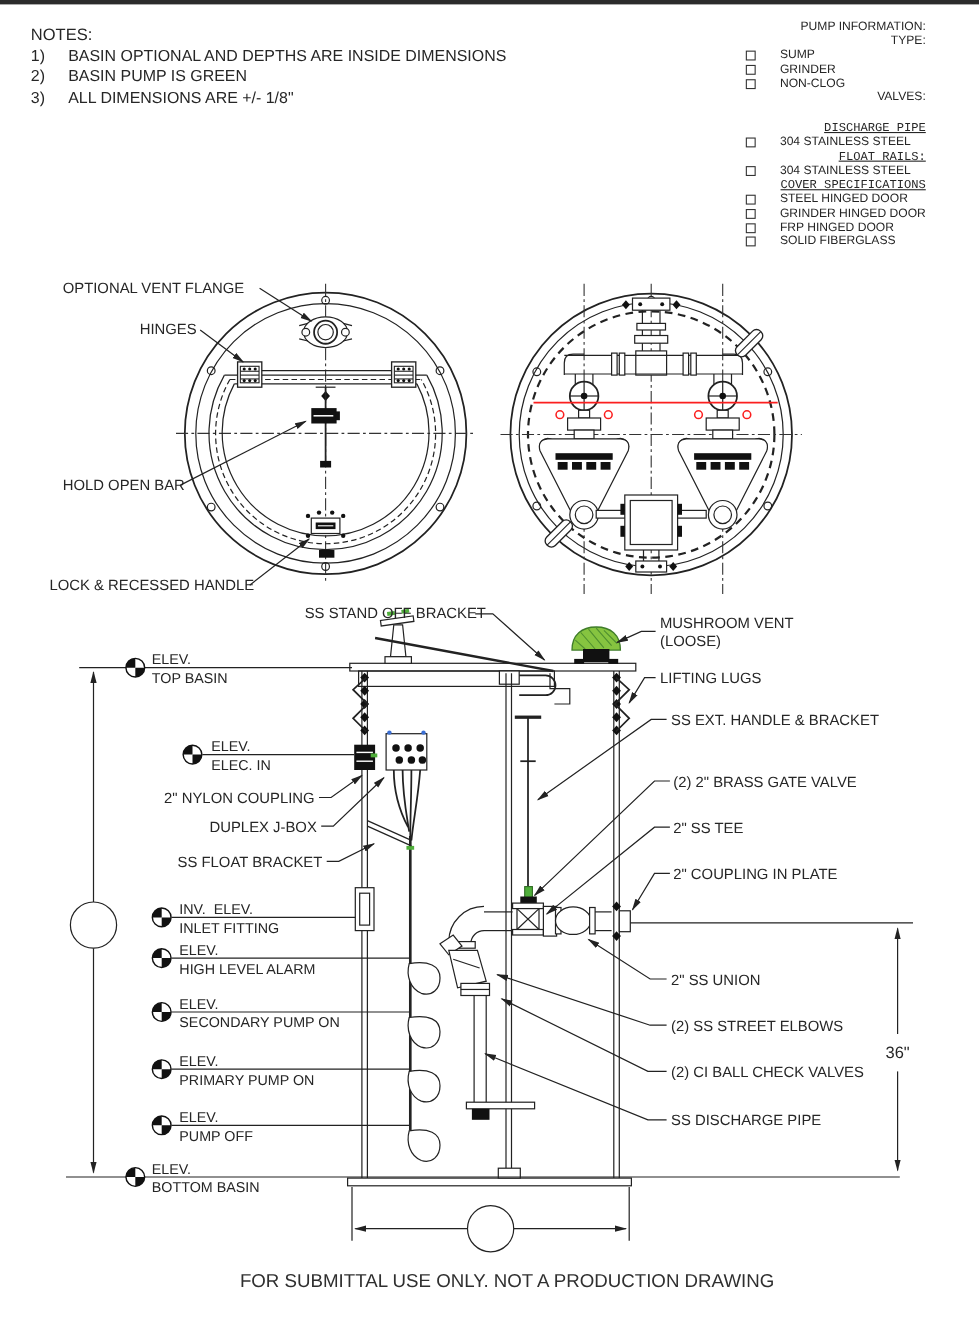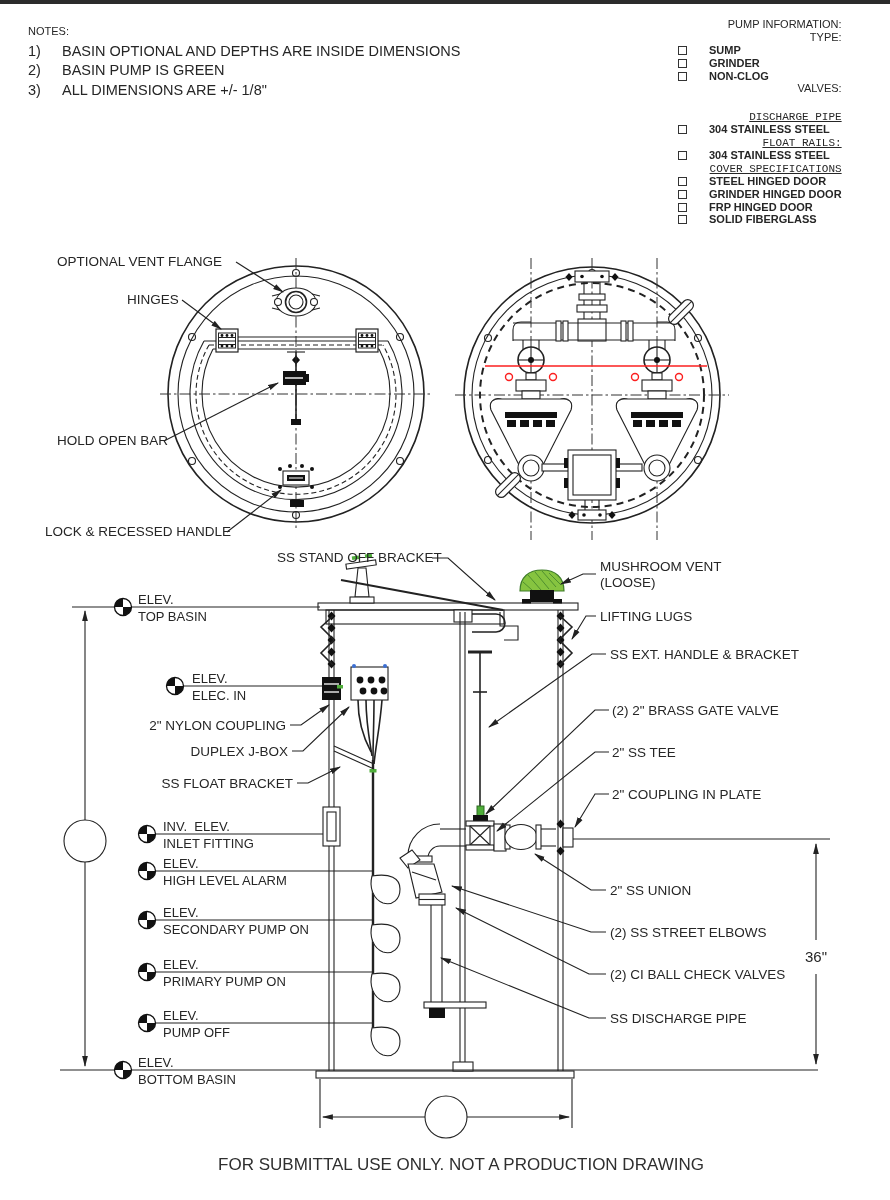--- a/index.html
+++ b/index.html
@@ -1,31 +1,31 @@
 <!DOCTYPE html>
 <html><head>
 <meta charset="utf-8">
 <style>
   html,body{margin:0;padding:0;background:#fff;}
   #page{position:relative;width:890px;height:1200px;background:#fff;overflow:hidden;
         font-family:"Liberation Sans",sans-serif;color:#262626;}
   #topbar{position:absolute;left:0;top:0;width:890px;height:4px;background:#2b2b2b;}
   
   #notes{position:absolute;left:28px;top:22px;font-size:14.5px;line-height:19.5px;}
-  #notes .note-title{font-size:11px;}
+  #notes .note-title{font-size:15px;}
   .note-row{display:flex;}
   .note-num{width:34px;flex:0 0 34px;}
   
   #pumpinfo{position:absolute;left:675px;top:18px;font-size:11px;line-height:12.9px;white-space:nowrap;text-align:right;}
   .pi-row{display:flex;align-items:center;height:12.9px;}
   .pi-head{height:12.9px;}
   .pi-head.u span{text-decoration:underline;font-family:Liberation Mono, monospace;}
   .pi-gap{margin-top:15px;}
   .cb{display:inline-block;width:7px;height:7px;border:1.2px solid #333;margin-left:3px;flex:0 0 7px;}
-  .pi-opt-label{margin-left:22px;font-weight:bold;}
+  .pi-opt-label{margin-left:22px;}
   
   #footer{position:absolute;left:0;top:1155px;width:890px;text-align:center;
           font-size:17px;color:#2f2f2f;padding-left:16px;}
   
   #dwg{position:absolute;left:0;top:0;}
   #dwg line,#dwg polyline,#dwg path,#dwg rect,#dwg circle,#dwg ellipse{vector-effect:none;}
   .s{stroke:#222;stroke-width:1.1;fill:none;}
   .s2{stroke:#222;stroke-width:1.6;fill:none;}
   .sw{stroke:#222;stroke-width:1.1;fill:#fff;}
   .blk{fill:#111;stroke:none;}

